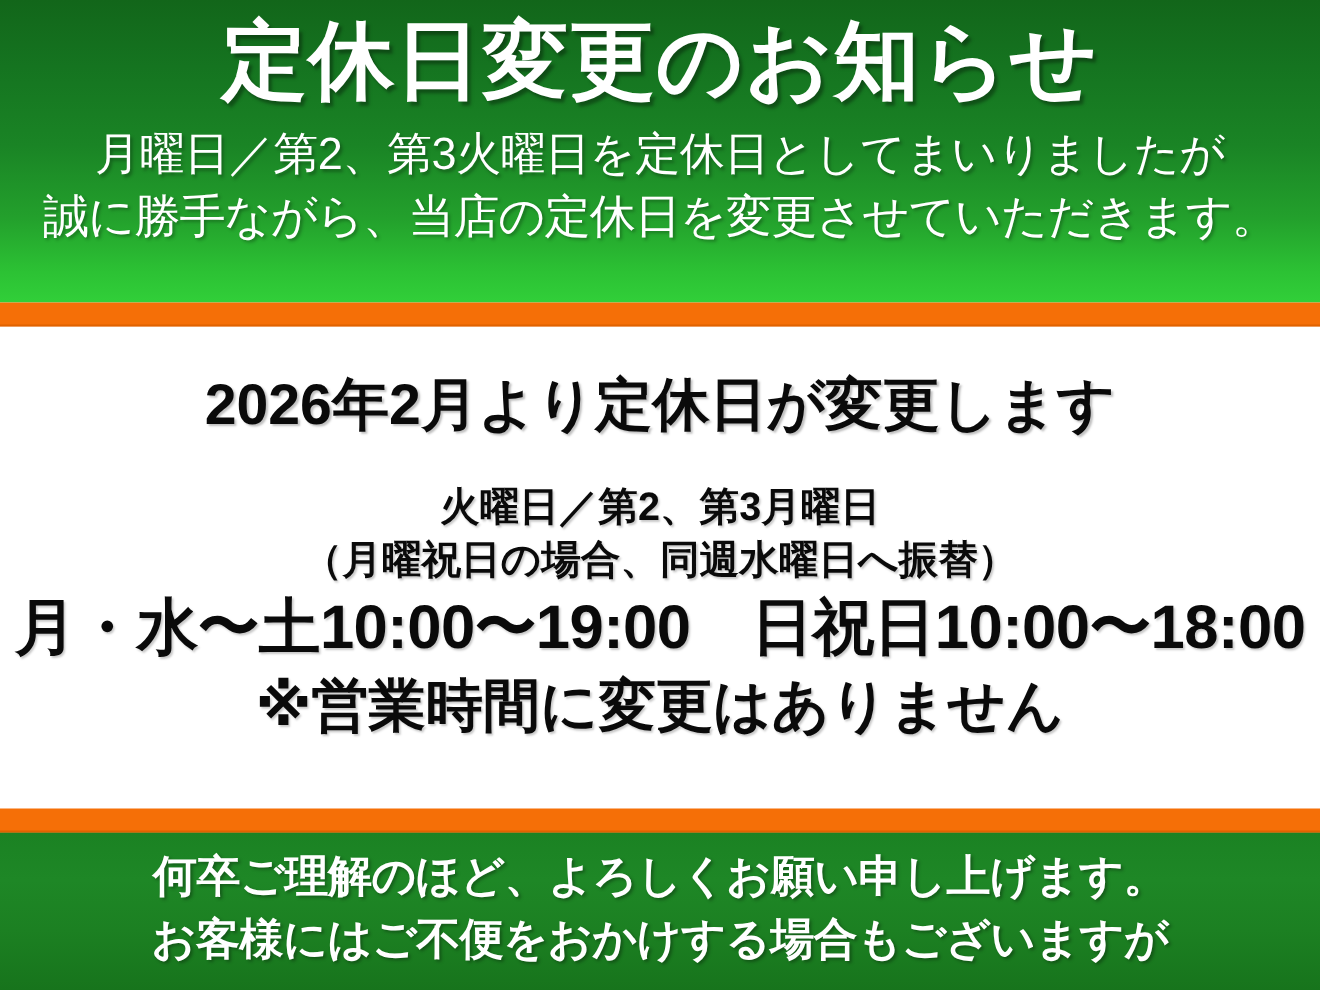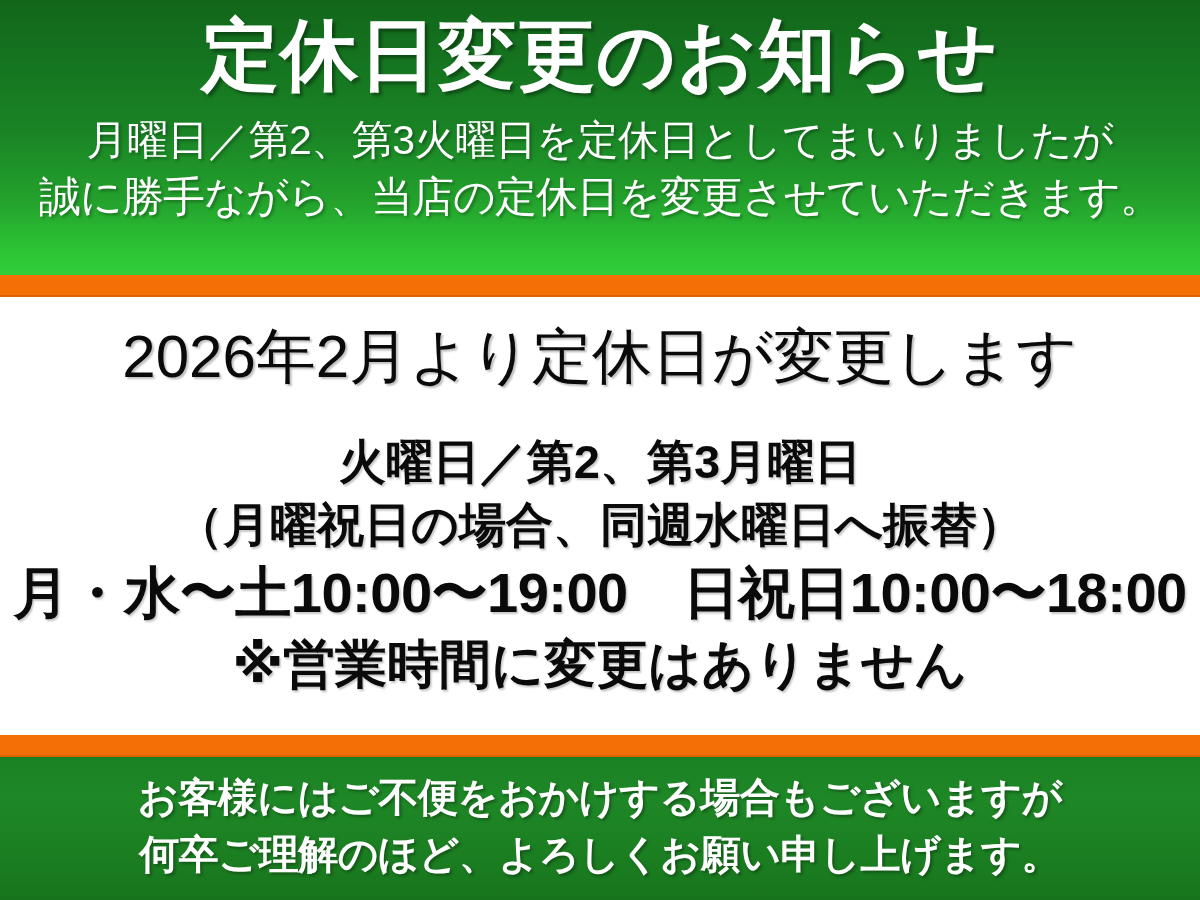--- a/index.html
+++ b/index.html
@@ -91,36 +91,36 @@
     top: 297px;
     width: 1200px;
     height: 438px;
     background: #ffffff;
     text-align: center;
     box-sizing: border-box;
     padding-top: 24px;
   }
 
   .body-heading {
-    font-size: 60px;
-    font-weight: normal;
+    font-size: 52px;
+    font-weight: bold;
     color: #0a0a0a;
     letter-spacing: 0px;
     line-height: 1.2;
-    margin: 0;
+    margin: 16px;
     white-space: nowrap;
     text-shadow: 2px 2px 2px rgba(0,0,0,0.25);
   }
 
   .body-lines {
     margin-top: 38px;
   }
 
   .body-line {
-    font-size: 47px;
+    font-size: 36px;
     font-weight: bold;
     color: #0a0a0a;
     line-height: 1.33;
     letter-spacing: 0px;
     margin: 0;
     white-space: nowrap;
     text-shadow: 1.5px 1.5px 2px rgba(0,0,0,0.22);
   }
   .body-line.hours {
     font-size: 56px;
@@ -179,17 +179,17 @@
       <p class="body-line">火曜日／第2、第3月曜日</p>
       <p class="body-line">（月曜祝日の場合、同週水曜日へ振替）</p>
       <p class="body-line hours">月・水〜土10:00〜19:00　日祝日10:00〜18:00</p>
       <p class="body-line note">※営業時間に変更はありません</p>
     </div>
   </div>
 
   <div class="divider-orange divider-bottom"></div>
 
   <div class="footer">
+    <p class="footer-line">何卒ご理解のほど、よろしくお願い申し上げます。</p>
     <p class="footer-line">お客様にはご不便をおかけする場合もございますが</p>
-    <p class="footer-line">何卒ご理解のほど、よろしくお願い申し上げます。</p>
   </div>
 
 </div>
 
 </body></html>

